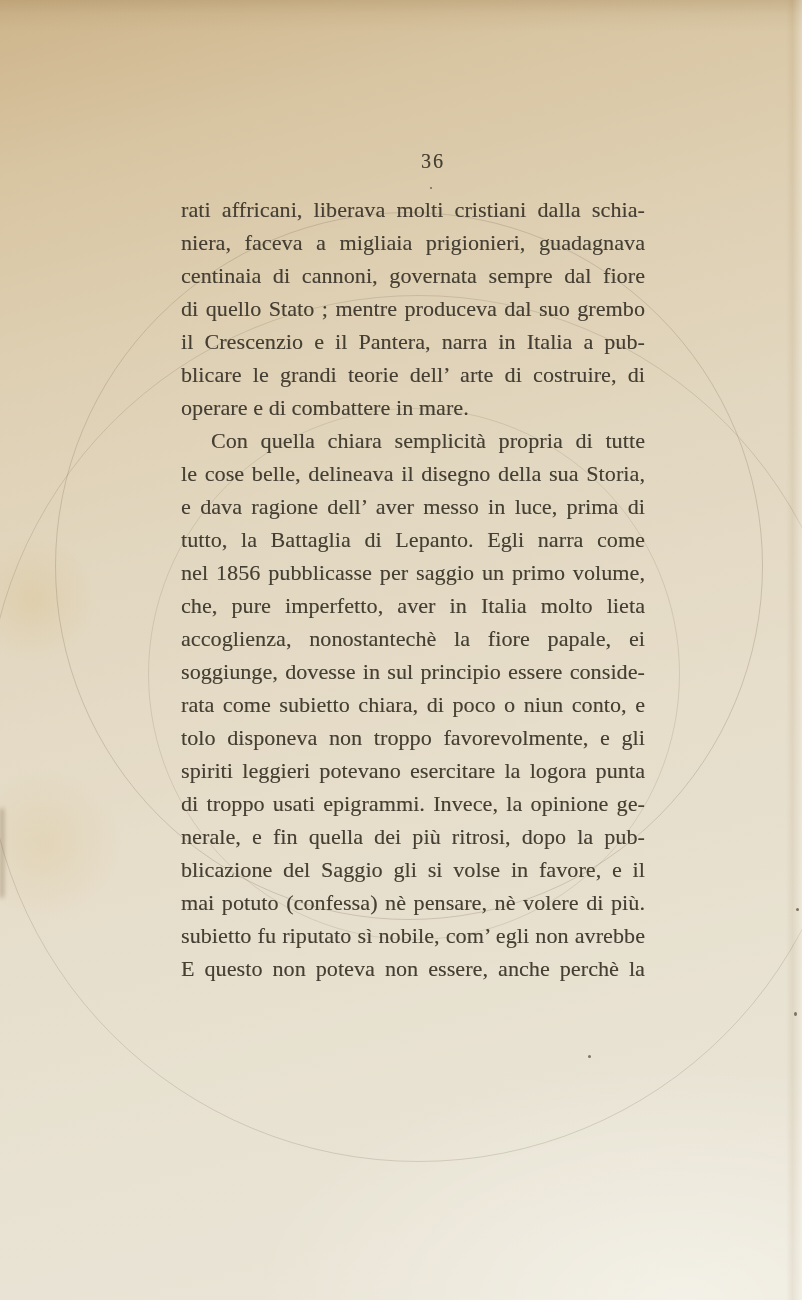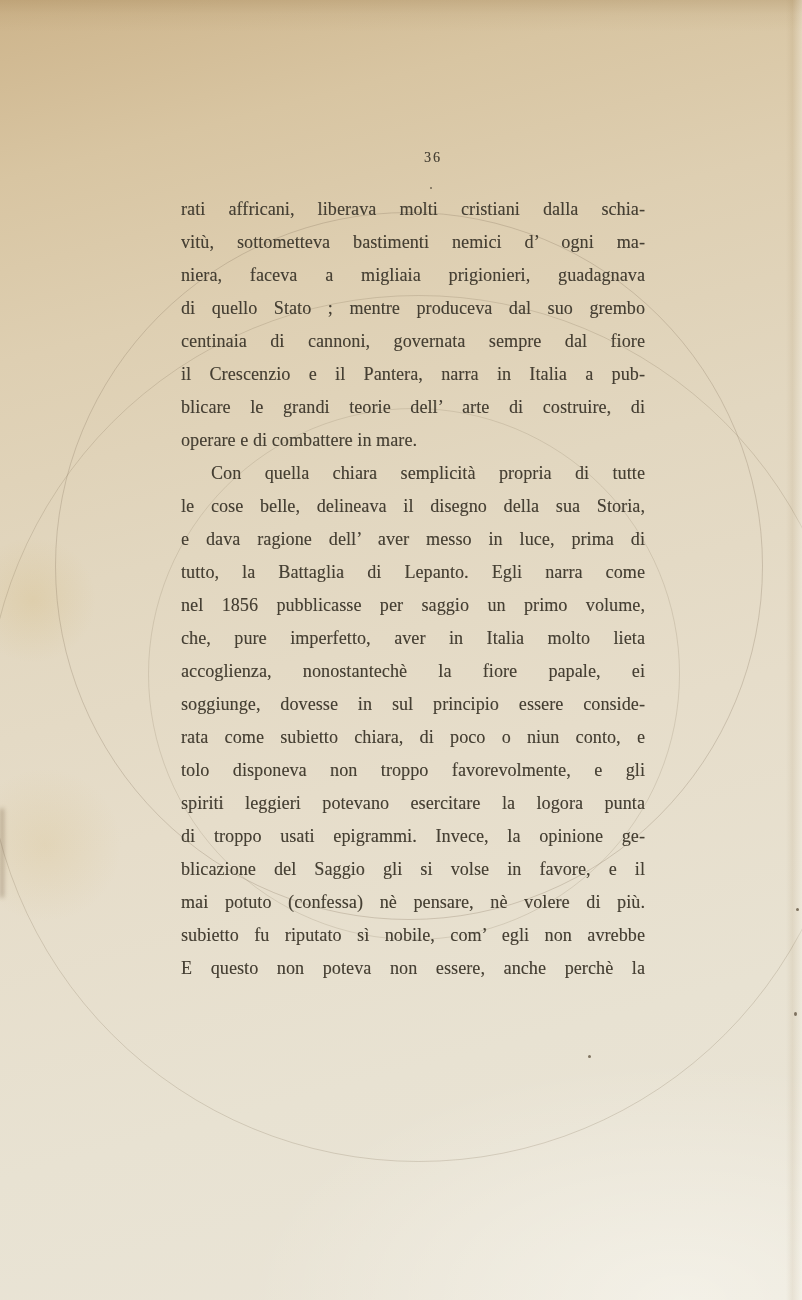--- a/index.html
+++ b/index.html
@@ -34,32 +34,32 @@
     background: rgba(85,58,30,0.30); filter: blur(2px); border-radius: 3px;
   }
   .speck { position: absolute; background: rgba(70,55,35,0.65); border-radius: 50%; }
   .speck.s1 { left: 796px; top: 908px;  width: 3px; height: 3px; }
   .speck.s2 { left: 794px; top: 1012px; width: 3px; height: 4px; }
   .speck.s3 { left: 588px; top: 1055px; width: 3px; height: 3px; }
 
   .page-number {
     position: absolute; left: 433px; top: 150px;
     transform: translateX(-50%);
-    font-size: 14px; letter-spacing: 2px;
+    font-size: 20px; letter-spacing: 2px;
     color: #453f33;
     text-shadow: 0.3px 0.3px 0.6px rgba(69,63,51,0.45);
   }
   .page-number-dot {
     position: absolute; left: 430px; top: 187px;
     width: 2px; height: 2px; border-radius: 50%;
     background: rgba(70,60,45,0.7);
   }
   .text-block {
     position: absolute; left: 181px; top: 193px; width: 464px;
-    font-size: 18px; line-height: 33px;
+    font-size: 22px; line-height: 33px;
     color: #453f33;
     text-shadow: 0.3px 0.3px 0.6px rgba(69,63,51,0.40);
     letter-spacing: 0.1px;
   }
   .line { height: 33px; }
   .line.just { text-align: justify; text-align-last: justify; text-justify: inter-word; }
   .line.indent { padding-left: 30px; }
   .line .it { }
 </style>
 </head>
@@ -75,38 +75,38 @@
   <div class="edge-left-smudge"></div>
   <div class="speck s1"></div>
   <div class="speck s2"></div>
   <div class="speck s3"></div>
 
   <div class="page-number">36</div>
   <div class="page-number-dot"></div>
 
   <div class="text-block">
       <div class="line just"><span>rati affricani, liberava molti cristiani dalla schia-</span></div>
-      <div class="line just"><span>vitù, sottometteva bastimenti nemici d’ ogni ma-</span></div>
       <div class="line just"><span>niera, faceva a migliaia prigionieri, guadagnava</span></div>
+      <div class="line just"><span>centinaia di cannoni, governata sempre dal fiore</span></div>
       <div class="line just"><span>di quello Stato ; mentre produceva dal suo grembo</span></div>
-      <div class="line just"><span>centinaia di cannoni, governata sempre dal fiore</span></div>
       <div class="line just"><span>il Crescenzio e il Pantera, narra in Italia a pub-</span></div>
       <div class="line just"><span>blicare le grandi teorie dell’ arte di costruire, di</span></div>
       <div class="line"><span>operare e di combattere in mare.</span></div>
       <div class="line just indent"><span>Con quella chiara semplicità propria di tutte</span></div>
       <div class="line just"><span>le cose belle, delineava il disegno della sua Storia,</span></div>
       <div class="line just"><span>e dava ragione dell’ aver messo in luce, prima di</span></div>
       <div class="line just"><span>tutto, la </span><span class="it">Battaglia di Lepanto.</span><span> Egli narra come</span></div>
       <div class="line just"><span>nel 1856 pubblicasse per saggio un primo volume,</span></div>
       <div class="line just"><span>che, pure imperfetto, aver in Italia molto lieta</span></div>
       <div class="line just"><span>accoglienza, nonostantechè la fiore papale, ei</span></div>
       <div class="line just"><span>soggiunge, dovesse in sul principio essere conside-</span></div>
       <div class="line just"><span>rata come subietto chiara, di poco o niun conto, e</span></div>
       <div class="line just"><span>tolo disponeva non troppo favorevolmente, e gli</span></div>
       <div class="line just"><span>spiriti leggieri potevano esercitare la logora punta</span></div>
       <div class="line just"><span>di troppo usati epigrammi. Invece, la opinione ge-</span></div>
+      <div class="line just"><span>nerale, e fin quella dei più ritrosi, dopo la pub-</span></div>
       <div class="line just"><span>blicazione del </span><span class="it">Saggio</span><span> gli si volse in favore, e il</span></div>
       <div class="line just"><span>mai potuto (confessa) nè pensare, nè volere di più.</span></div>
       <div class="line just"><span>subietto fu riputato sì nobile, com’ egli non avrebbe</span></div>
       <div class="line just"><span>E questo non poteva non essere, anche perchè la</span></div>
     </div>
 
 </div>
 
 </body></html>

